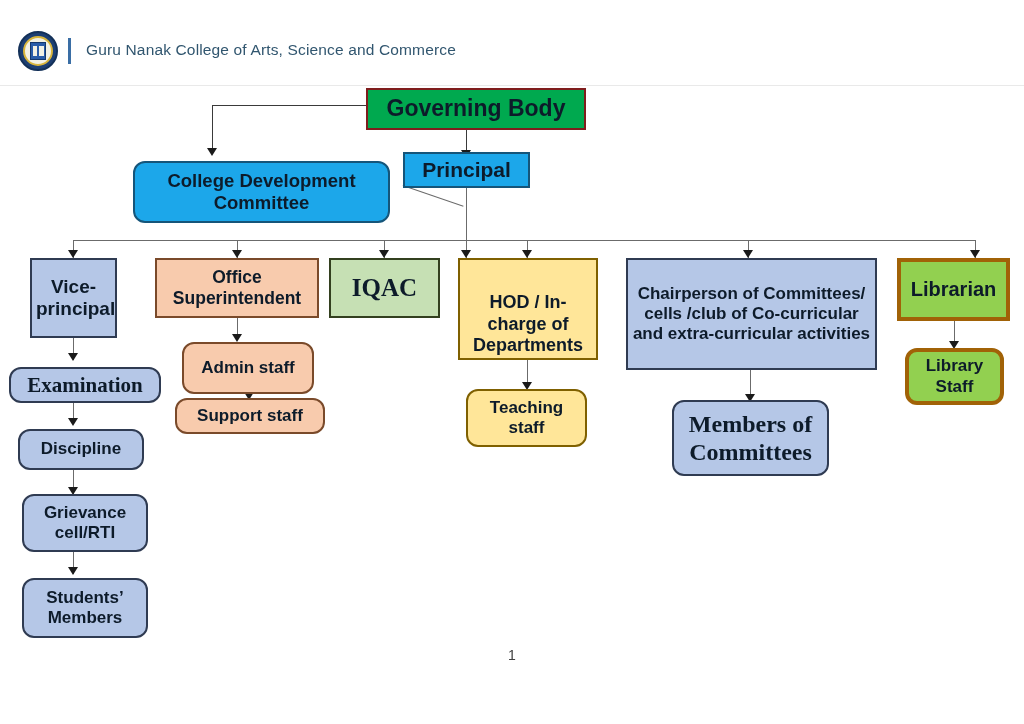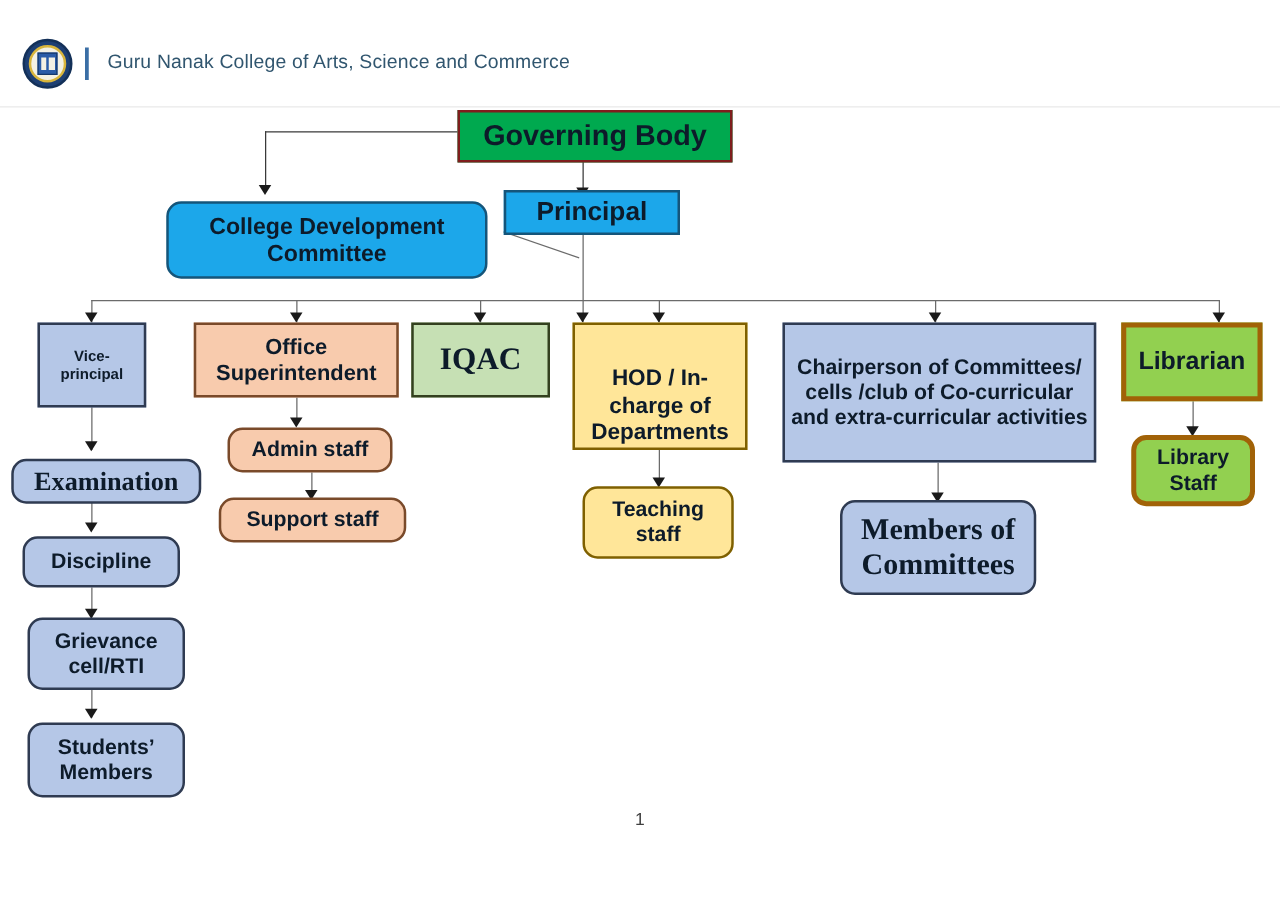--- a/index.html
+++ b/index.html
@@ -214,29 +214,29 @@
   <div class="ln-v" style="left:750px; top:370px; height:30px;"></div>
   <div class="arrow" style="left:745px; top:394px;"></div>
 
   <div class="ln-v" style="left:954px; top:321px; height:26px;"></div>
   <div class="arrow" style="left:949px; top:341px;"></div>
 
   <div class="node c-green" style="left:366px; top:88px; width:220px; height:42px; font-size:23px;">
     <span class="txt">Governing Body</span>
   </div>
 
-  <div class="node c-blue" style="left:403px; top:152px; width:141px; height:36px; font-size:21px;">
+  <div class="node c-blue" style="left:403px; top:152px; width:127px; height:36px; font-size:21px;">
     <span class="txt">Principal</span>
   </div>
 
   <div class="node c-blue rounded" style="left:85px; top:161px; width:257px; height:62px; font-size:18.5px;margin-left:48px;">
     <span class="txt">College Development Committee</span>
   </div>
 
-  <div class="node c-periw" style="left:30px; top:258px; width:87px; height:68px; font-size:12px;">
+  <div class="node c-periw" style="left:30px; top:258px; width:87px; height:80px; font-size:19px;">
     <span class="txt">Vice-principal</span>
   </div>
 
   <div class="node c-periw rounded" style="left:9px; top:367px; width:152px; height:36px; font-size:21px;font-family:Liberation Serif, serif;">
     <span class="txt">Examination</span>
   </div>
 
   <div class="node c-periw rounded" style="left:18px; top:429px; width:126px; height:41px; font-size:17px;">
     <span class="txt">Discipline</span>
   </div>
@@ -246,21 +246,21 @@
   </div>
 
   <div class="node c-periw rounded" style="left:22px; top:578px; width:126px; height:60px; font-size:17px;">
     <span class="txt">Students’ Members</span>
   </div>
 
   <div class="node c-peach" style="left:155px; top:258px; width:164px; height:60px; font-size:17.5px;">
     <span class="txt">Office Superintendent</span>
   </div>
 
-  <div class="node c-peach rounded" style="left:182px; top:342px; width:132px; height:36px; font-size:17px;">
+  <div class="node c-peach rounded" style="left:182px; top:342px; width:132px; height:52px; font-size:17px;">
     <span class="txt">Admin staff</span>
   </div>
 
   <div class="node c-peach rounded" style="left:175px; top:398px; width:150px; height:36px; font-size:17px;">
     <span class="txt">Support staff</span>
   </div>
 
   <div class="node c-sage serif" style="left:329px; top:258px; width:111px; height:60px; font-size:25px;">
     <span class="txt">IQAC</span>
   </div>

